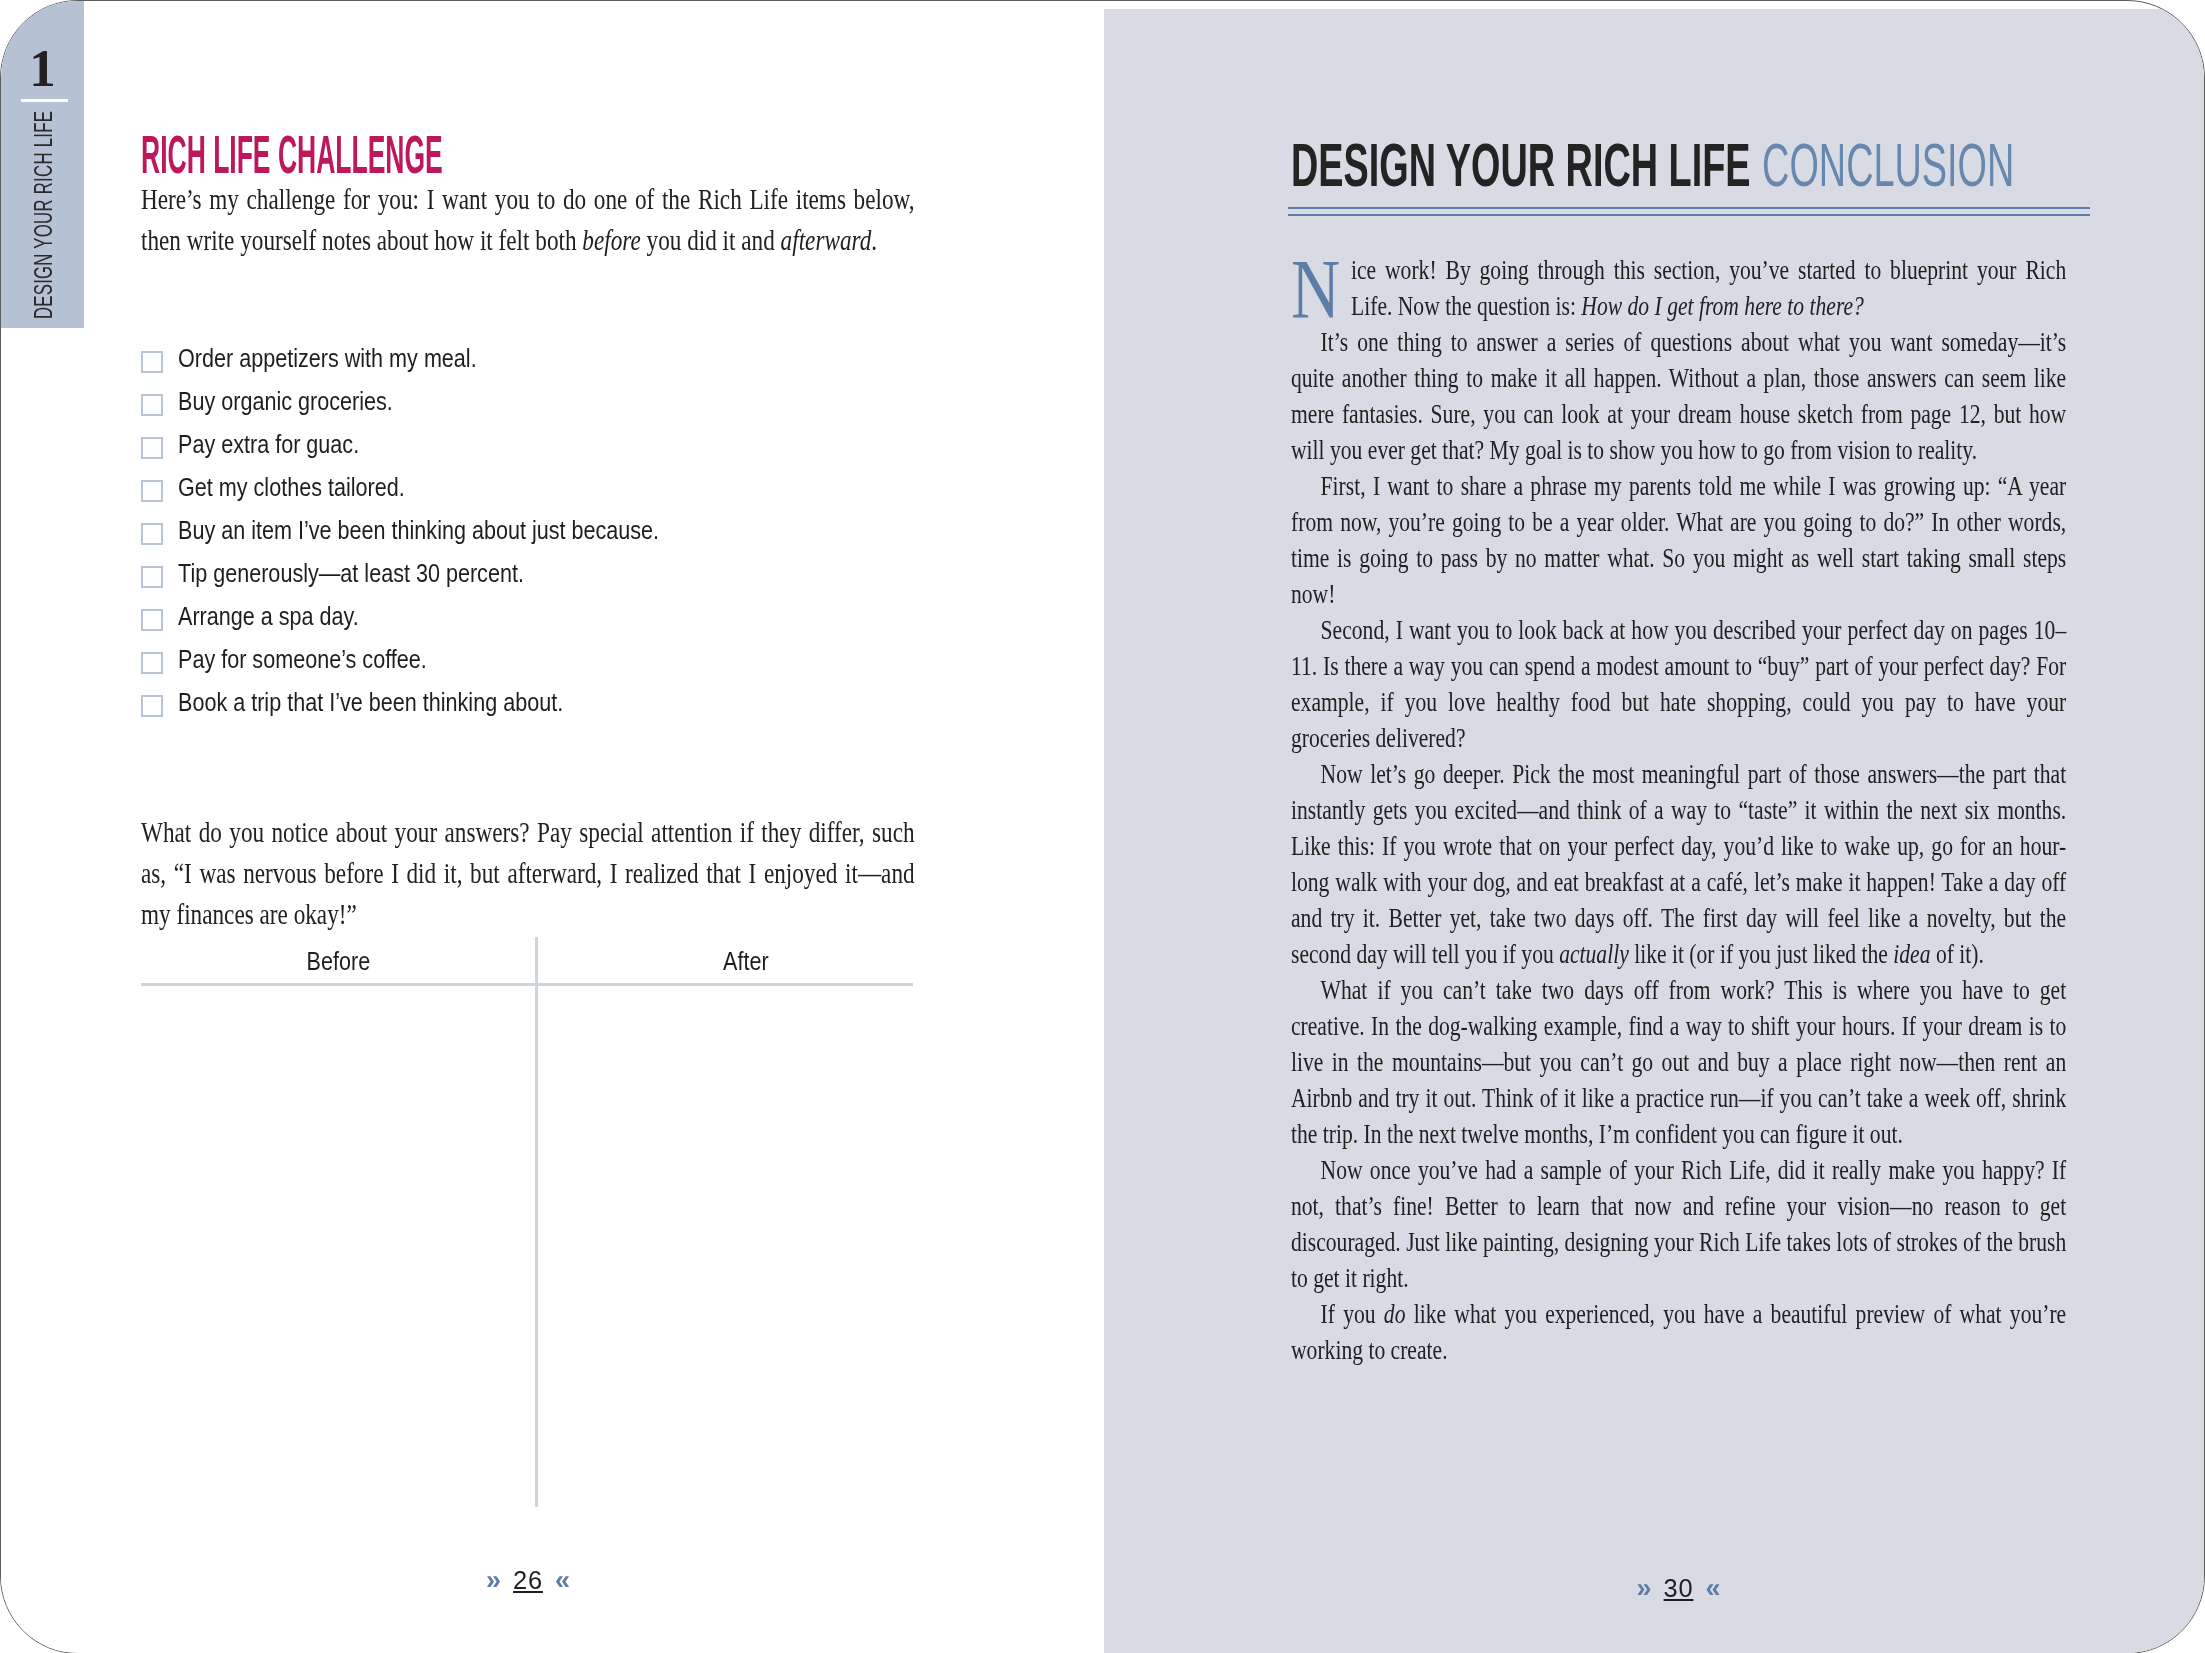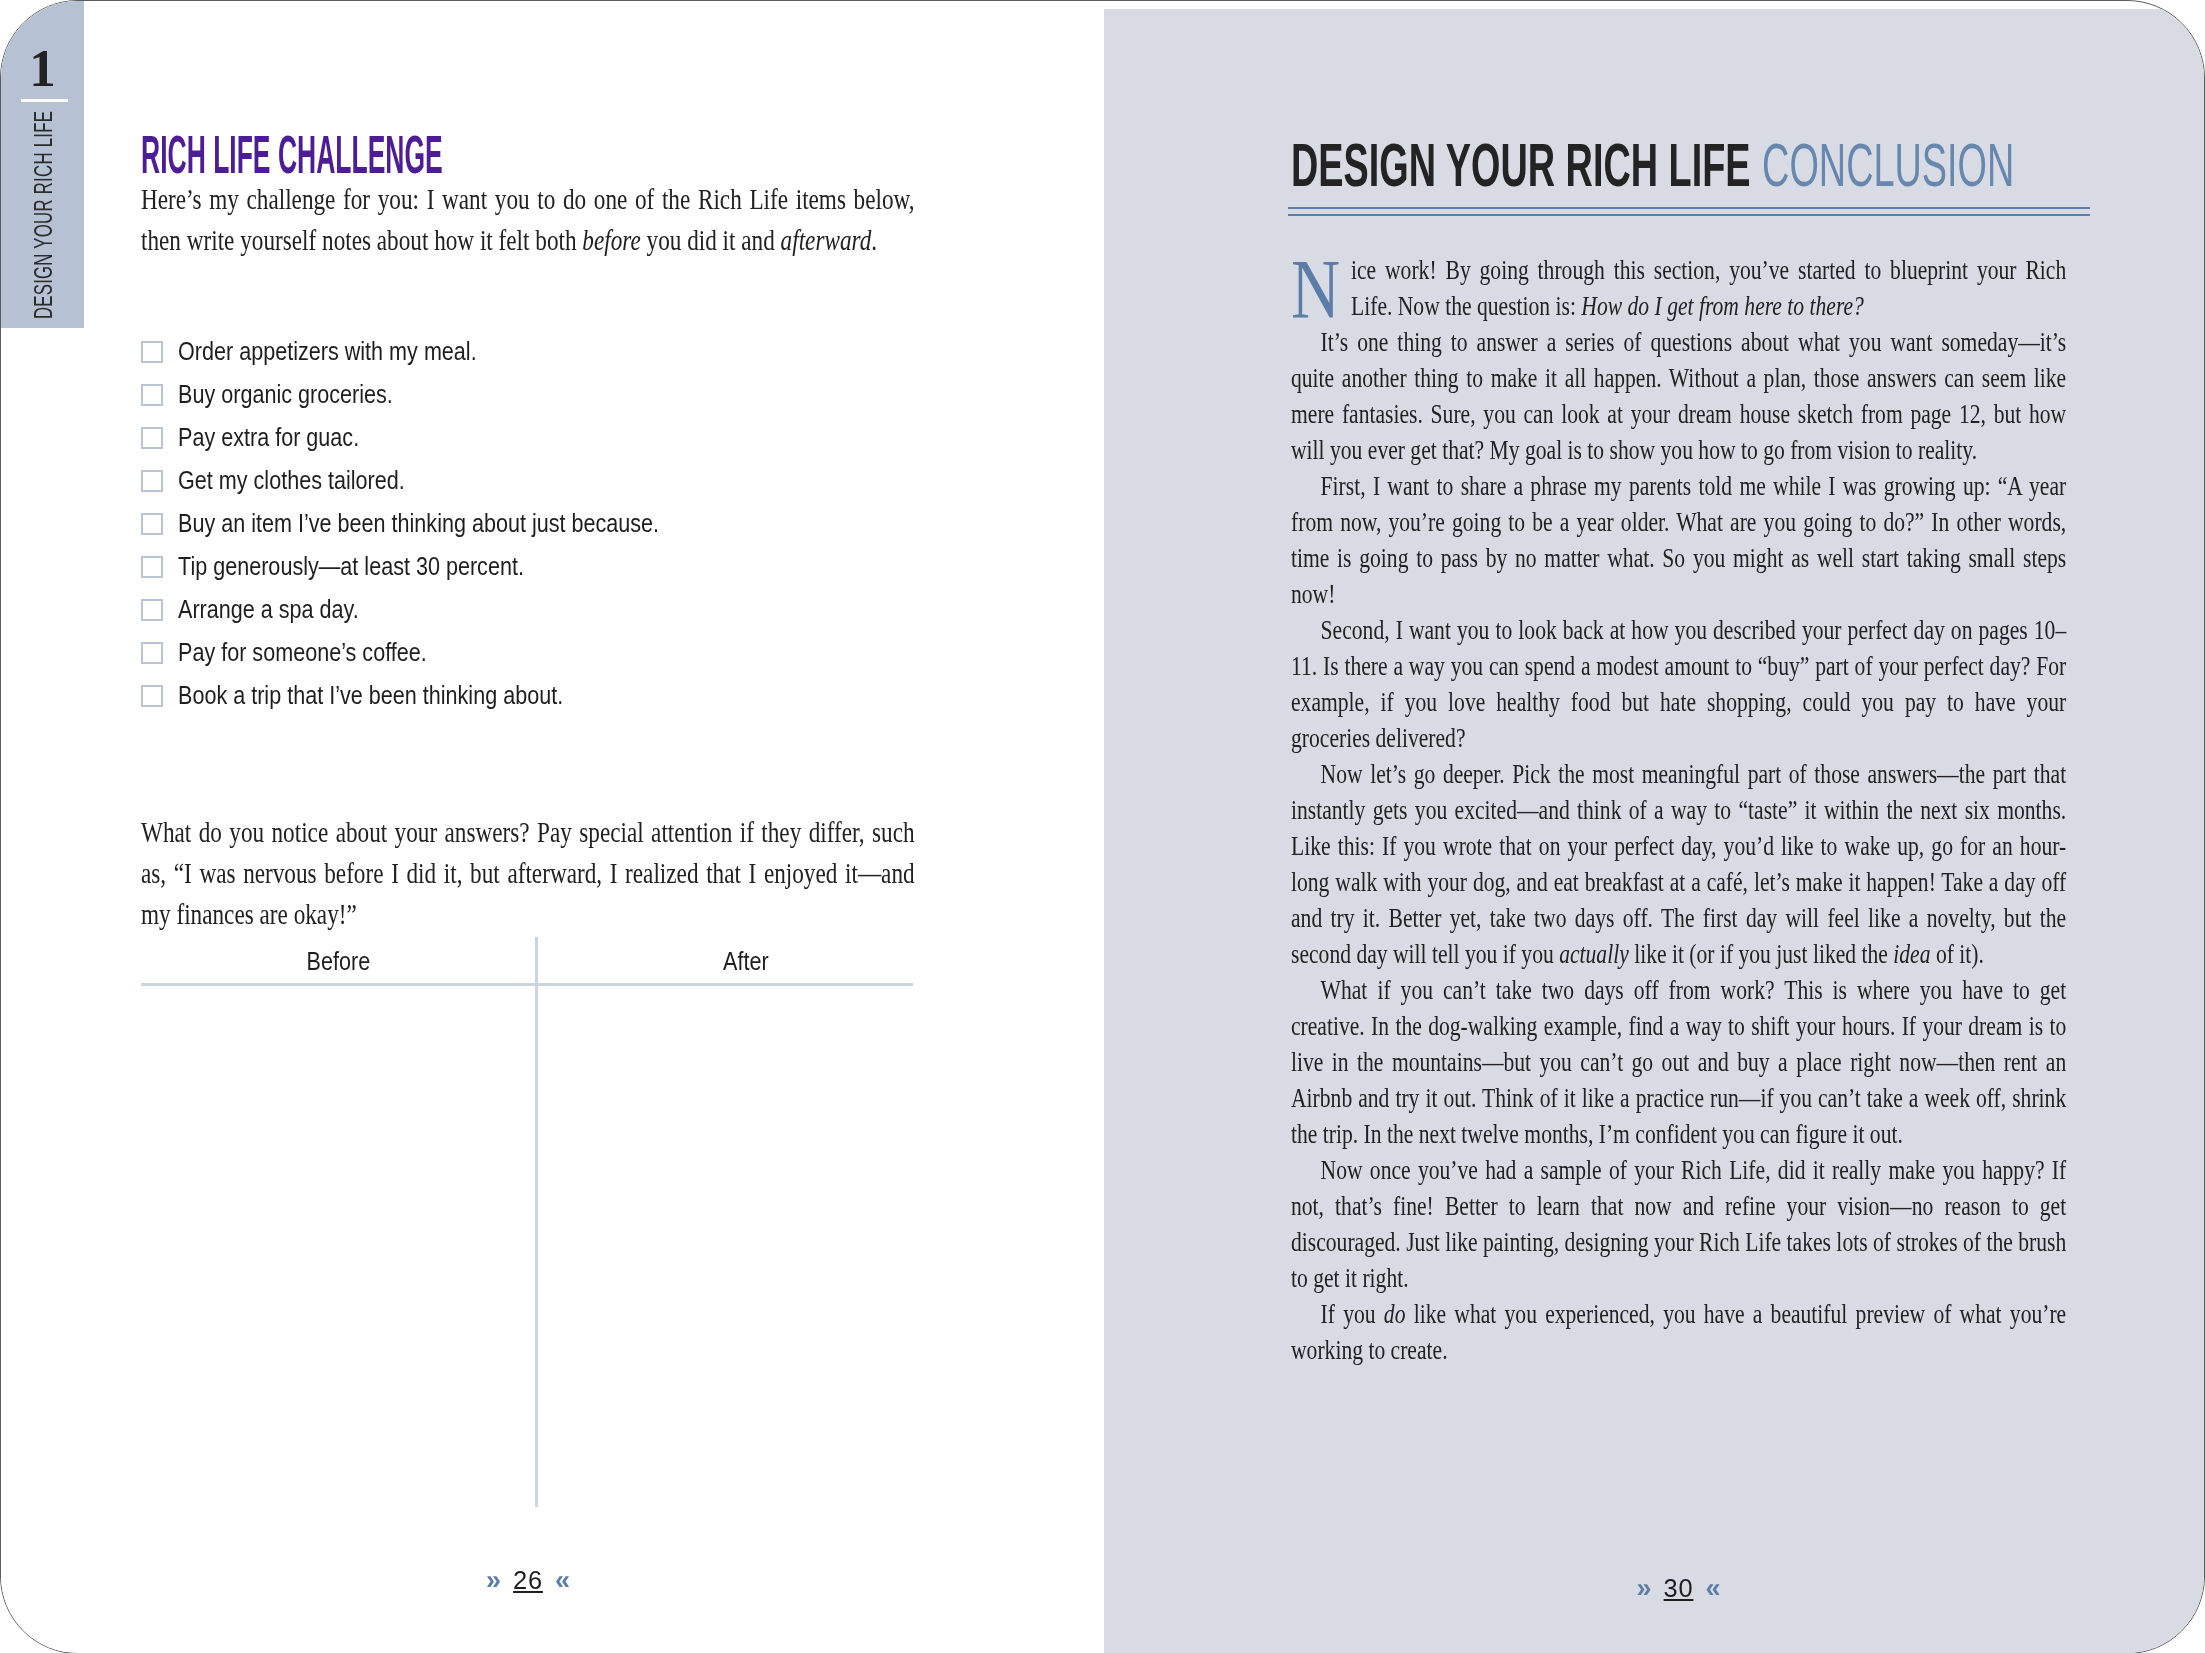--- a/index.html
+++ b/index.html
@@ -46,40 +46,40 @@
     transform:rotate(-90deg) scaleX(0.66);
     transform-origin:center center;
     font-family:"Liberation Sans", sans-serif;
     font-size:25.4px;line-height:34px;letter-spacing:0.4px;
     color:#2b2b2b;text-align:center;white-space:nowrap;
   }
 
   .lp-heading{
     position:absolute;left:140px;top:127px;margin:0;
     font-family:"Liberation Sans", sans-serif;
-    font-size:53px;line-height:53px;font-weight:bold;color:#4c1d95;
+    font-size:53px;line-height:53px;font-weight:bold;color:#be185d;
     white-space:nowrap;
   }
   .condense{display:inline-block;transform:scaleX(0.5);transform-origin:0 50%;}
   .condense-r{display:inline-block;transform:scaleX(0.62);transform-origin:0 50%;}
   .condense-c{display:inline-block;transform:scaleX(0.85);transform-origin:50% 50%;}
 
   .serif-block{
     position:absolute;
     transform:scaleX(0.8);transform-origin:0 0;
     text-align:justify;
   }
   .lp-intro{left:140px;top:178px;width:967px;font-size:29px;line-height:41px;}
   .lp-question{left:140px;top:811px;width:967px;font-size:29px;line-height:41px;}
   .serif-block p{margin:0;}
   .serif-block p.indent{text-indent:37px;}
   .serif-block em{font-style:italic;}
 
   .checklist{position:absolute;left:140px;top:329px;width:848px;}
-  .check-item{display:flex;align-items:center;height:43px;}
+  .check-item{display:flex;align-items:flex-end;height:43px;}
   .checkbox{
     width:22px;height:22px;flex:0 0 22px;
     border:2.5px solid var(--checkbox-border);
     background:#ffffff;margin-right:15.3px;
   }
   .check-label{
     font-family:"Liberation Sans", sans-serif;
     font-size:25.4px;color:#1e1e1e;white-space:nowrap;
     transform:scaleX(0.85);transform-origin:0 50%;display:inline-block;
   }

